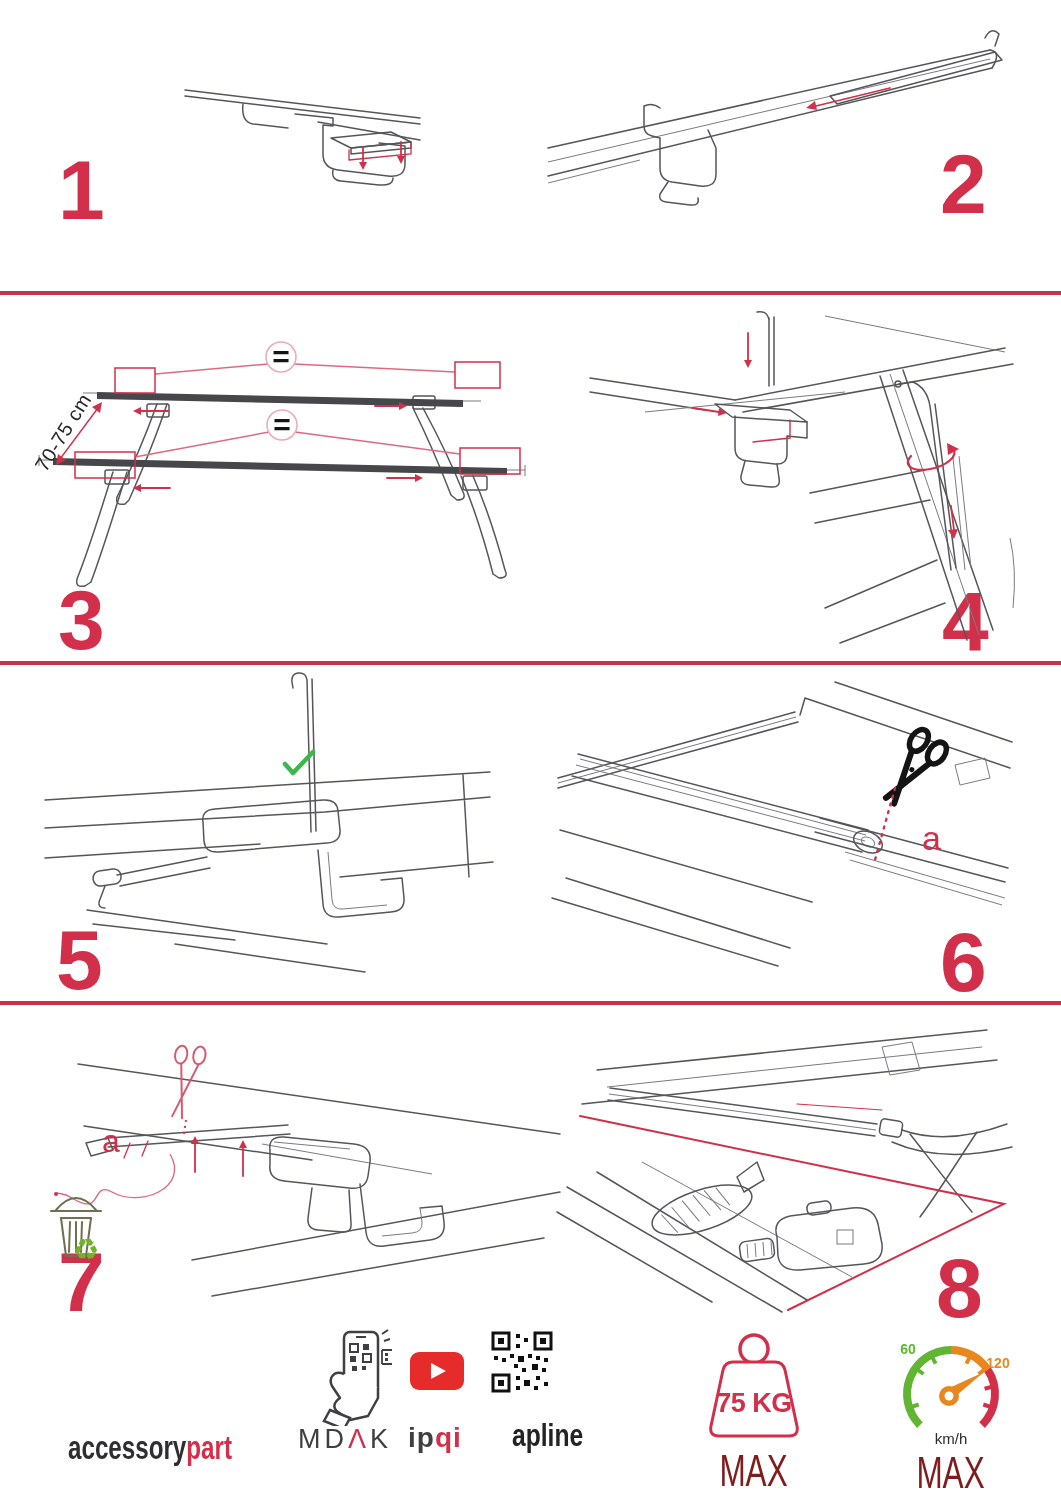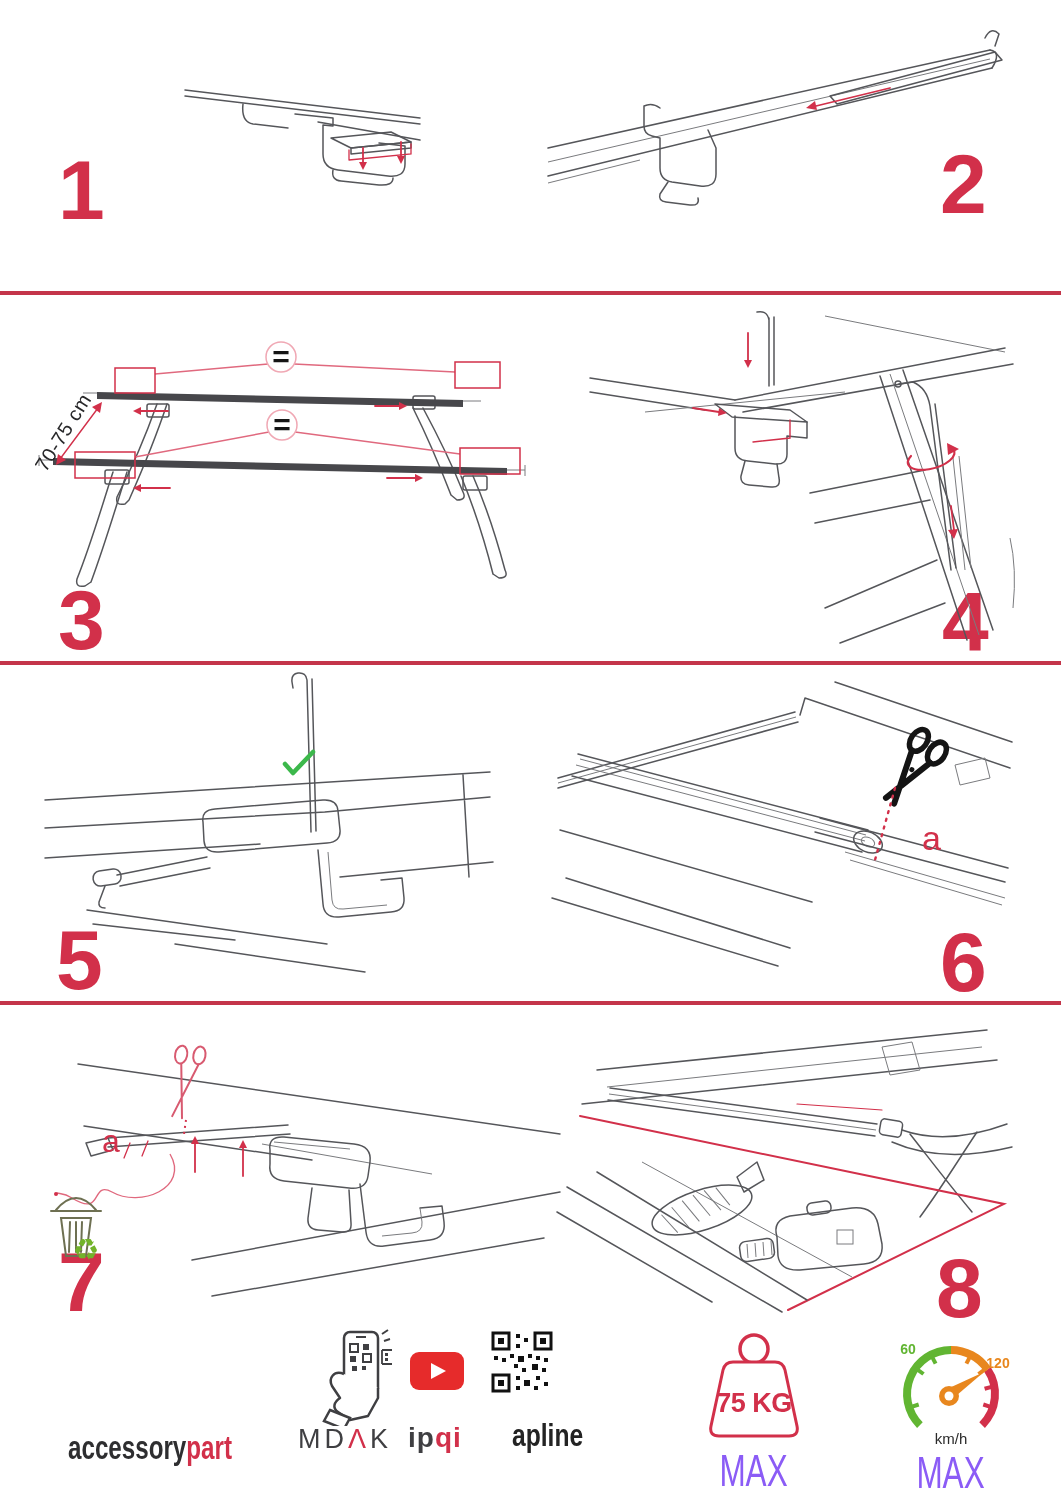--- a/index.html
+++ b/index.html
@@ -16,21 +16,21 @@
   .redthin{stroke:#e0697e;stroke-width:1.4;fill:none;}
   .rhead{fill:#d2304a;stroke:none;}
   
   .brand-basic{color:#3b2fa6;font-size:58px;font-weight:400;letter-spacing:5px;line-height:1;}
   .stretch{display:inline-block;transform-origin:0 50%;}
   .brand-sub{font-size:31px;font-weight:700;line-height:1;}
   .dark{color:#2e2e30;} .redtxt{color:#d2304a;}
   .logo-md{font-size:27px;font-weight:400;letter-spacing:4px;color:#3f3f42;line-height:1;}
   .logo-ip{font-size:28px;font-weight:700;letter-spacing:1px;color:#3f3f42;line-height:1;}
   .logo-ap{font-size:29px;font-weight:700;color:#232323;line-height:1;}
-  .maxlbl{font-size:42px;font-weight:400;color:#8b5cf6;text-align:center;line-height:1;}
+  .maxlbl{font-size:42px;font-weight:400;color:#7f1d1d;text-align:center;line-height:1;}
   .yt{width:54px;height:38px;background:#e62b2b;border-radius:9px;display:flex;
       align-items:center;justify-content:center;}
 </style>
 </head>
 <body>
 
 <div id="page">
 
   <div class="num" style="left:58px;top:148px;">1</div>
 

